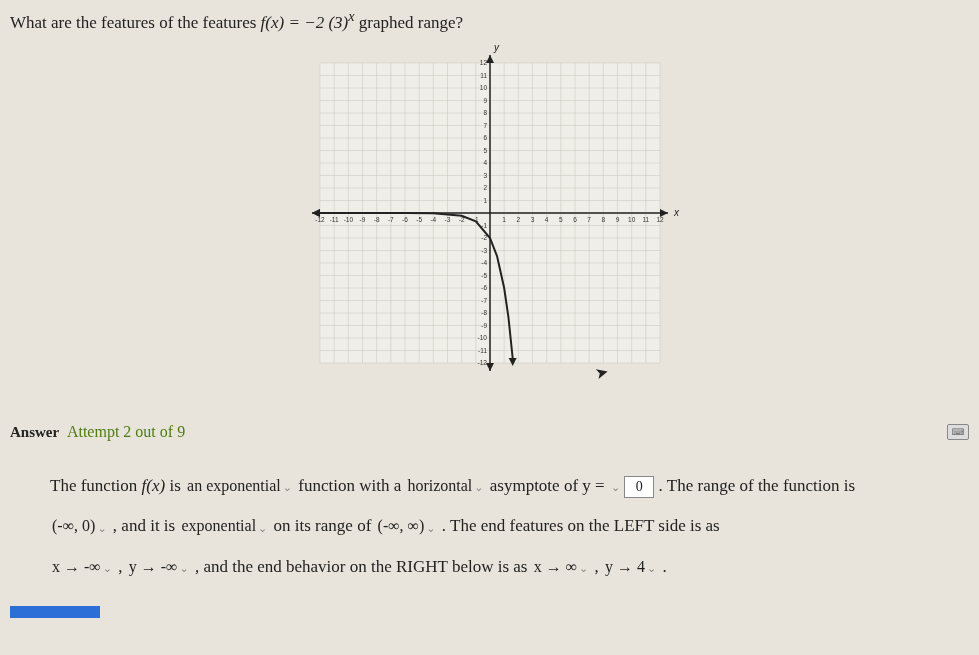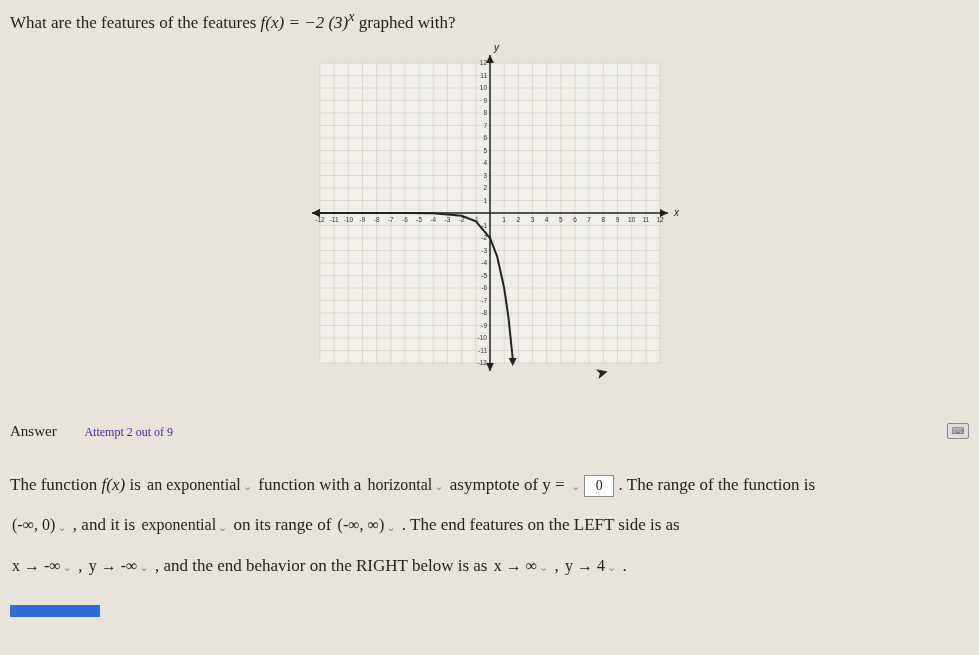--- a/index.html
+++ b/index.html
@@ -27,37 +27,38 @@
       width: 380px;
       height: 350px;
     }
     .answer-header {
       font-size: 15px;
       margin-bottom: 25px;
       display: flex;
       align-items: center;
       justify-content: space-between;
     }
-    .answer-label { font-weight: normal; }
-    .attempt { color: #4c1d95; font-size: 12px; margin-left: 24px; }
+    .answer-label { font-weight: bold; }
+    .attempt { color: #4d7c0f; font-size: 16px; margin-left: 4px; }
     .keyboard-icon {
       width: 22px;
       height: 16px;
       border: 1px solid #888;
       border-radius: 2px;
       display: inline-flex;
       align-items: center;
       justify-content: center;
       font-size: 9px;
       color: #666;
       background: #ddd;
     }
     .fill-area {
       font-size: 17px;
       line-height: 2.4;
+      margin-left: 40px;
     }
     .dropdown {
       display: inline-block;
       border: none;
       color: #222;
       font-family: inherit;
       font-size: 16px;
       padding: 0 2px;
       cursor: pointer;
     }
@@ -96,21 +97,21 @@
     }
   </style>
 </head>
 <body>
 
 <div class="question">
   <span>What are the features of the features </span>
   <span class="math-fn">
     <span>f(x) = −2 (3)</span><sup>x</sup>
   </span>
-  <span> graphed with?</span>
+  <span> graphed range?</span>
 </div>
 
 <div class="graph-area">
   <div class="graph">
     <svg id="chart-svg" width="380" height="350" viewBox="0 0 380 350">
         <rect x="20" y="20" width="340" height="300" fill="#efeee8" stroke="none"></rect>
         <line x1="20" y1="320" x2="20" y2="20" stroke="#c8c4ba" stroke-width="0.5"></line>
         <line x1="34.166666666666686" y1="320" x2="34.166666666666686" y2="20" stroke="#c8c4ba" stroke-width="0.5"></line>
         <line x1="48.33333333333334" y1="320" x2="48.33333333333334" y2="20" stroke="#c8c4ba" stroke-width="0.5"></line>
         <line x1="62.5" y1="320" x2="62.5" y2="20" stroke="#c8c4ba" stroke-width="0.5"></line>

